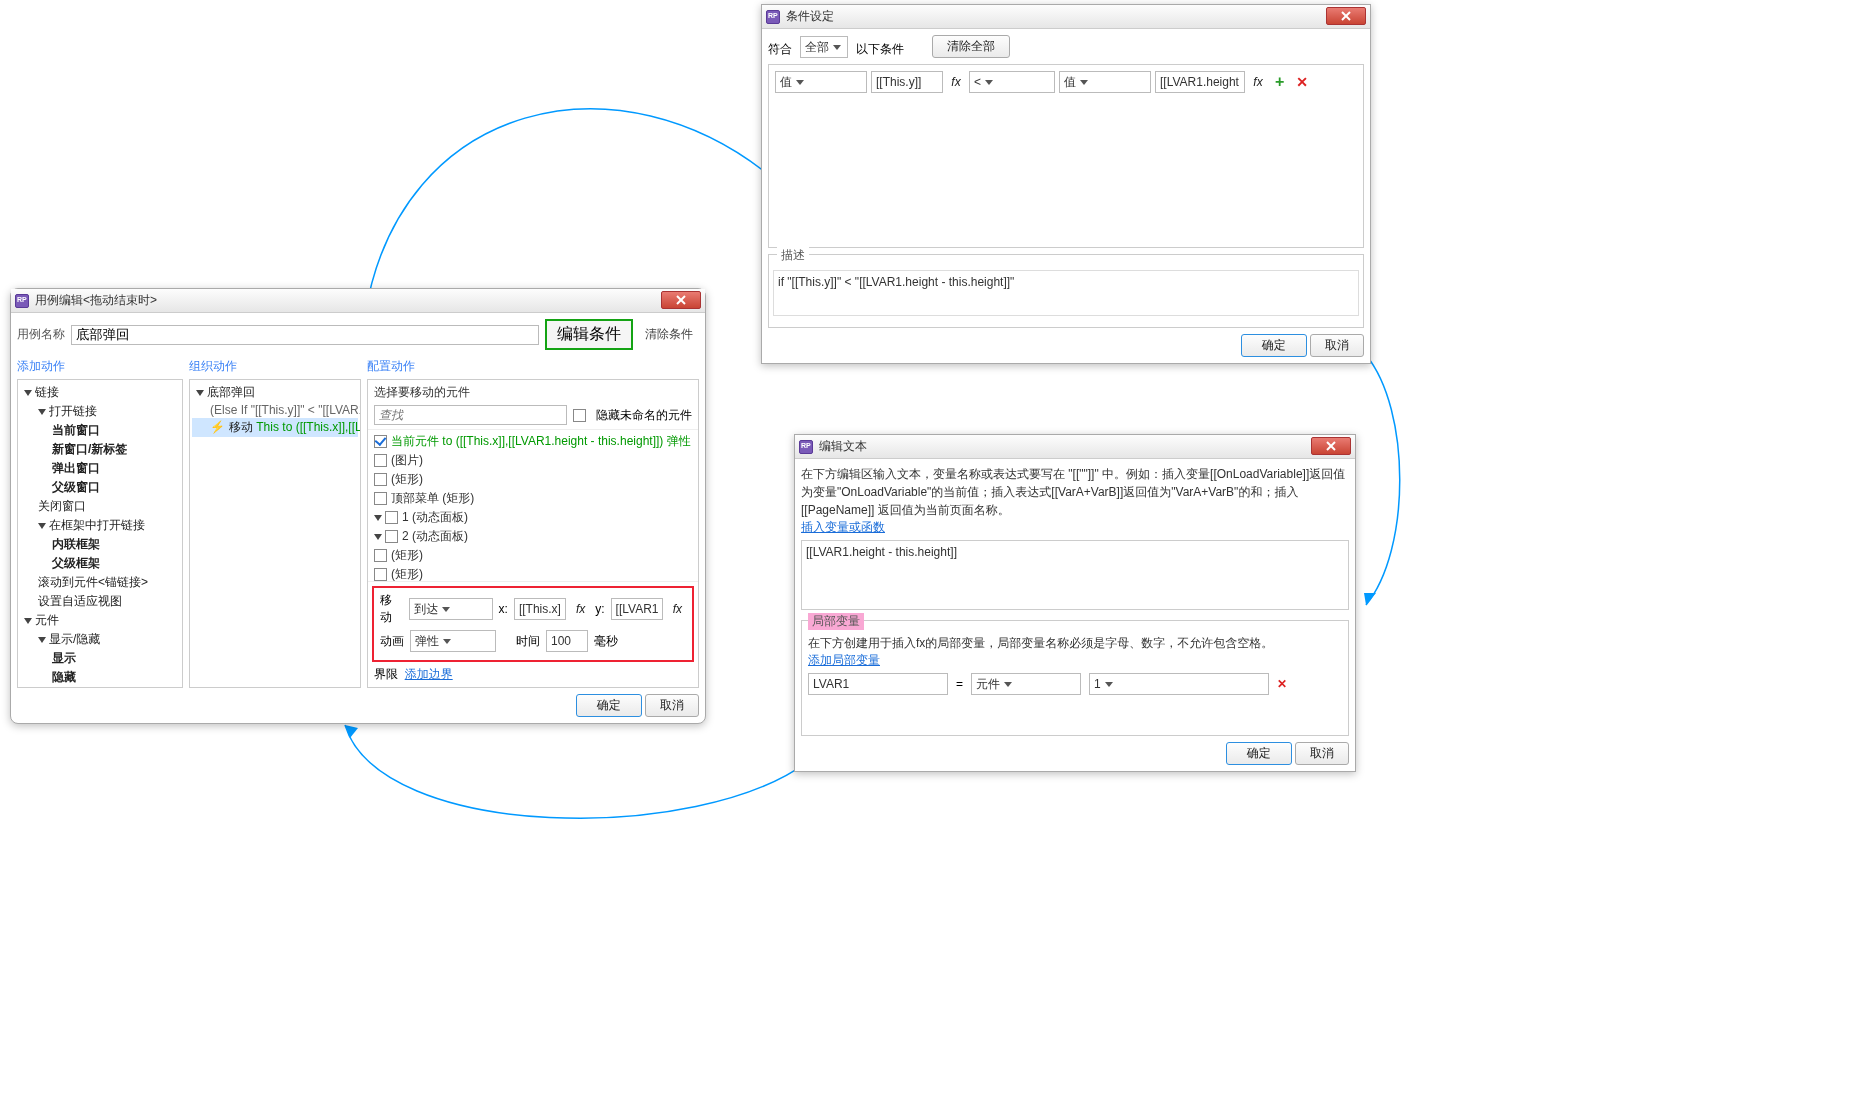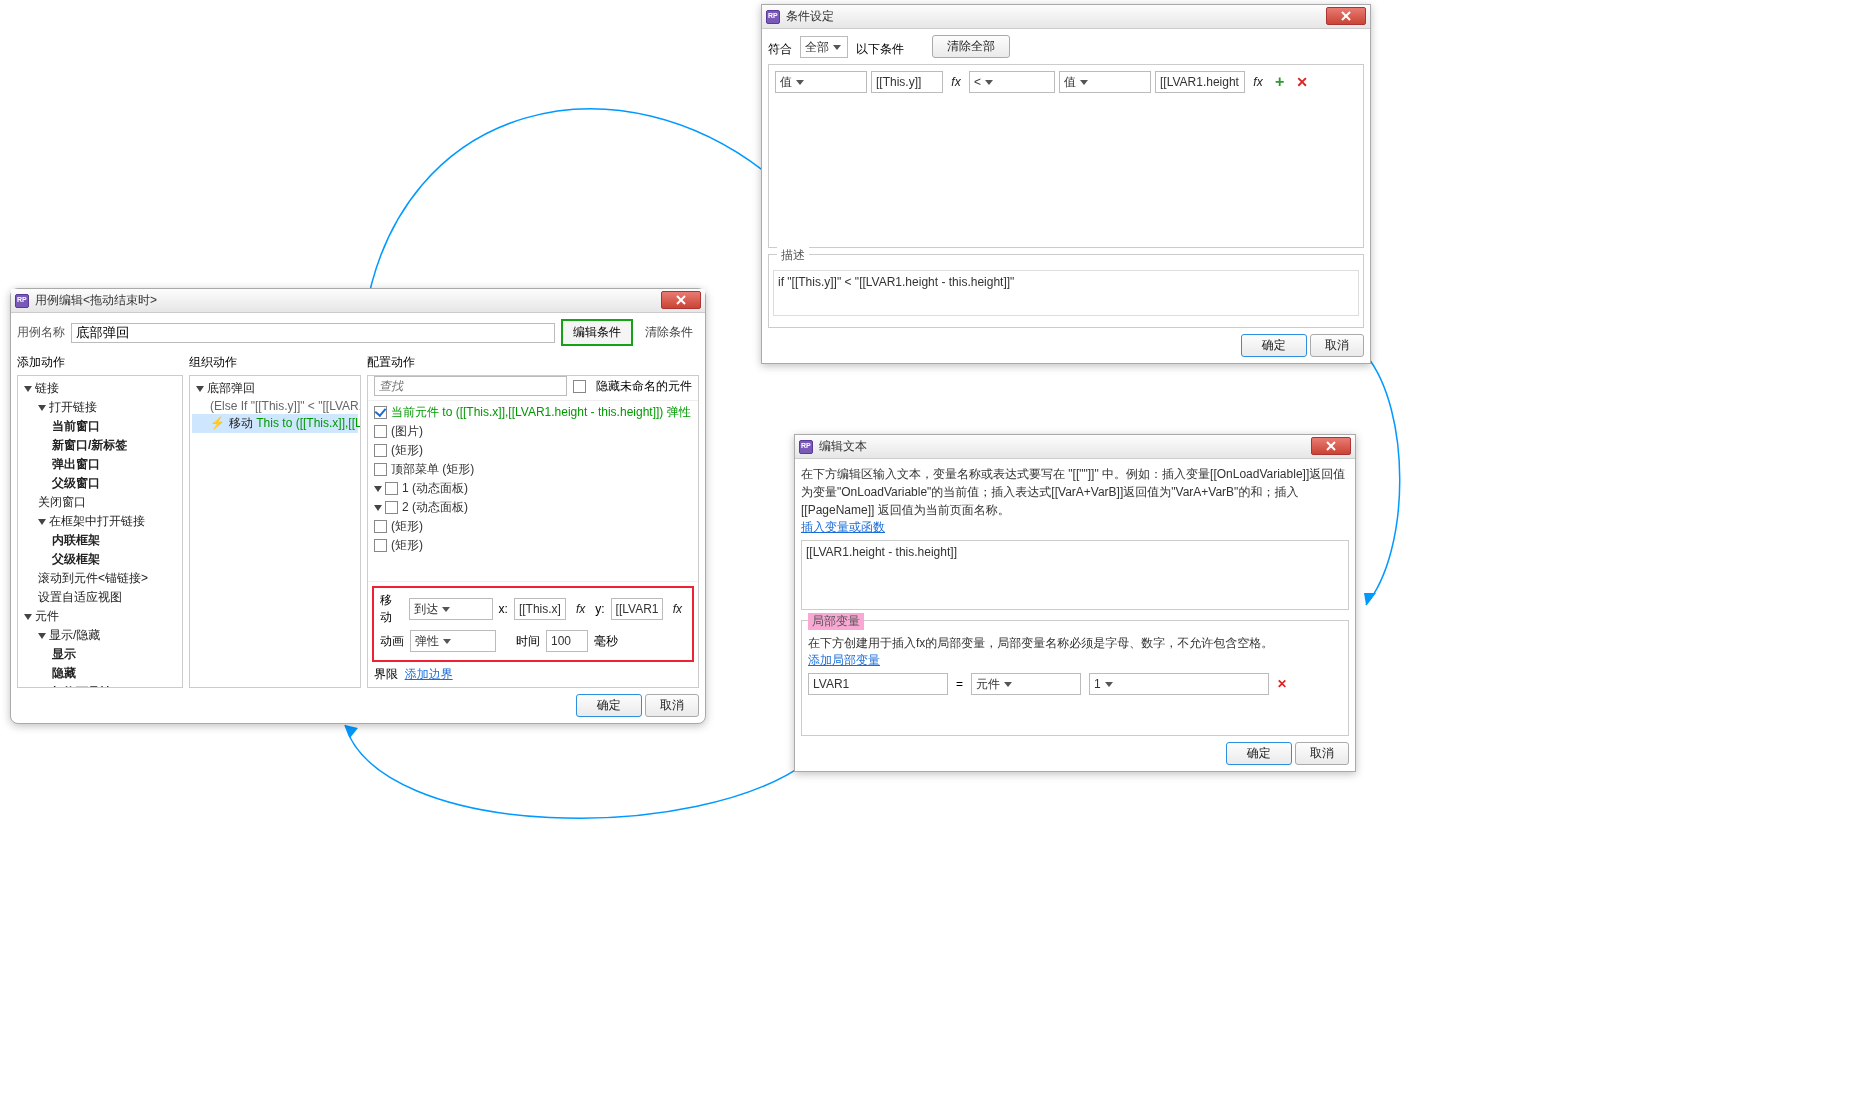--- a/index.html
+++ b/index.html
@@ -30,25 +30,25 @@
 
   .link{color:#1a6dd9;text-decoration:underline;}
   .greenhl{color:#090;}
   .bolt{color:#e6b800;margin-right:4px;}
 
   
   #dlg1{left:10px;top:288px;width:696px;height:436px;border-radius:8px;}
   #dlg1 .body{display:flex;flex-direction:column;height:calc(100% - 24px);padding:6px;}
   #dlg1 .namerow{display:flex;align-items:center;gap:6px;margin-bottom:8px;}
   #dlg1 .namein{flex:1;height:20px;border:1px solid #bbb;padding:0 4px;}
-  #dlg1 .editcond{border:2px solid #14a314;padding:3px 10px;background:#f5f5f5;font-size:12px;}
+  #dlg1 .editcond{border:2px solid #14a314;padding:3px 10px;background:#f5f5f5;font-size:16px;}
   #dlg1 .clearcond{color:#444;font-size:12px;padding:2px 6px;}
   #dlg1 .cols{display:flex;gap:6px;flex:1;overflow:hidden;}
   #dlg1 .col{display:flex;flex-direction:column;}
-  #dlg1 .col .colhead{margin-bottom:4px;color:#000000;}
+  #dlg1 .col .colhead{margin-bottom:4px;color:#3b82f6;}
   #dlg1 .col1{width:166px;}
   #dlg1 .col2{width:172px;}
   #dlg1 .col3{flex:1;}
   #dlg1 .treebox{flex:1;border:1px solid #ccc;background:#fff;overflow-y:auto;overflow-x:hidden;padding:3px 2px;}
   #dlg1 .treeitem{padding:1px 2px;white-space:nowrap;color:#222;}
   #dlg1 .d1{padding-left:4px;} #dlg1 .d2{padding-left:18px;} #dlg1 .d3{padding-left:32px;font-weight:bold;}
   #dlg1 .sel{background:#cfe6ff;}
   #dlg1 .org-cond{color:#666;}
   #dlg1 .cfbox{border:1px solid #ccc;flex:1;display:flex;flex-direction:column;overflow:hidden;}
   #dlg1 .cfhead{padding:4px 6px;color:#333;}
@@ -151,20 +151,21 @@
         <div class="treebox">
           <div class="treeitem d1"><span class="tree-arrow expanded"></span><span>底部弹回</span></div>
           <div class="treeitem d2 org-cond">(Else If "[[This.y]]" &lt; "[[LVAR1.height - this.height]]")</div>
           <div class="treeitem d2 sel"><span class="bolt">⚡</span><span>移动</span><span class="greenhl"> This to ([[This.x]],[[LVAR1.height - this.height]]) 弹性 100ms</span></div>
         </div>
       </div>
 
       <div class="col col3">
         <span class="colhead">配置动作</span>
         <div class="cfbox">
+          <div class="cfhead">选择要移动的元件</div>
           <div class="cfsearch">
             <input class="textin" placeholder="查找" style="">
             <span class="checkbox"></span>
             <span>隐藏未命名的元件</span>
           </div>
           <div class="wlist">
             <div class="wrow wd0"><span class="checkbox checked"></span><span class="greenhl">当前元件 to ([[This.x]],[[LVAR1.height - this.height]]) 弹性</span></div>
             <div class="wrow wd0"><span class="checkbox"></span><span>(图片)</span></div>
             <div class="wrow wd0"><span class="checkbox"></span><span>(矩形)</span></div>
             <div class="wrow wd0"><span class="checkbox"></span><span>顶部菜单 (矩形)</span></div>

